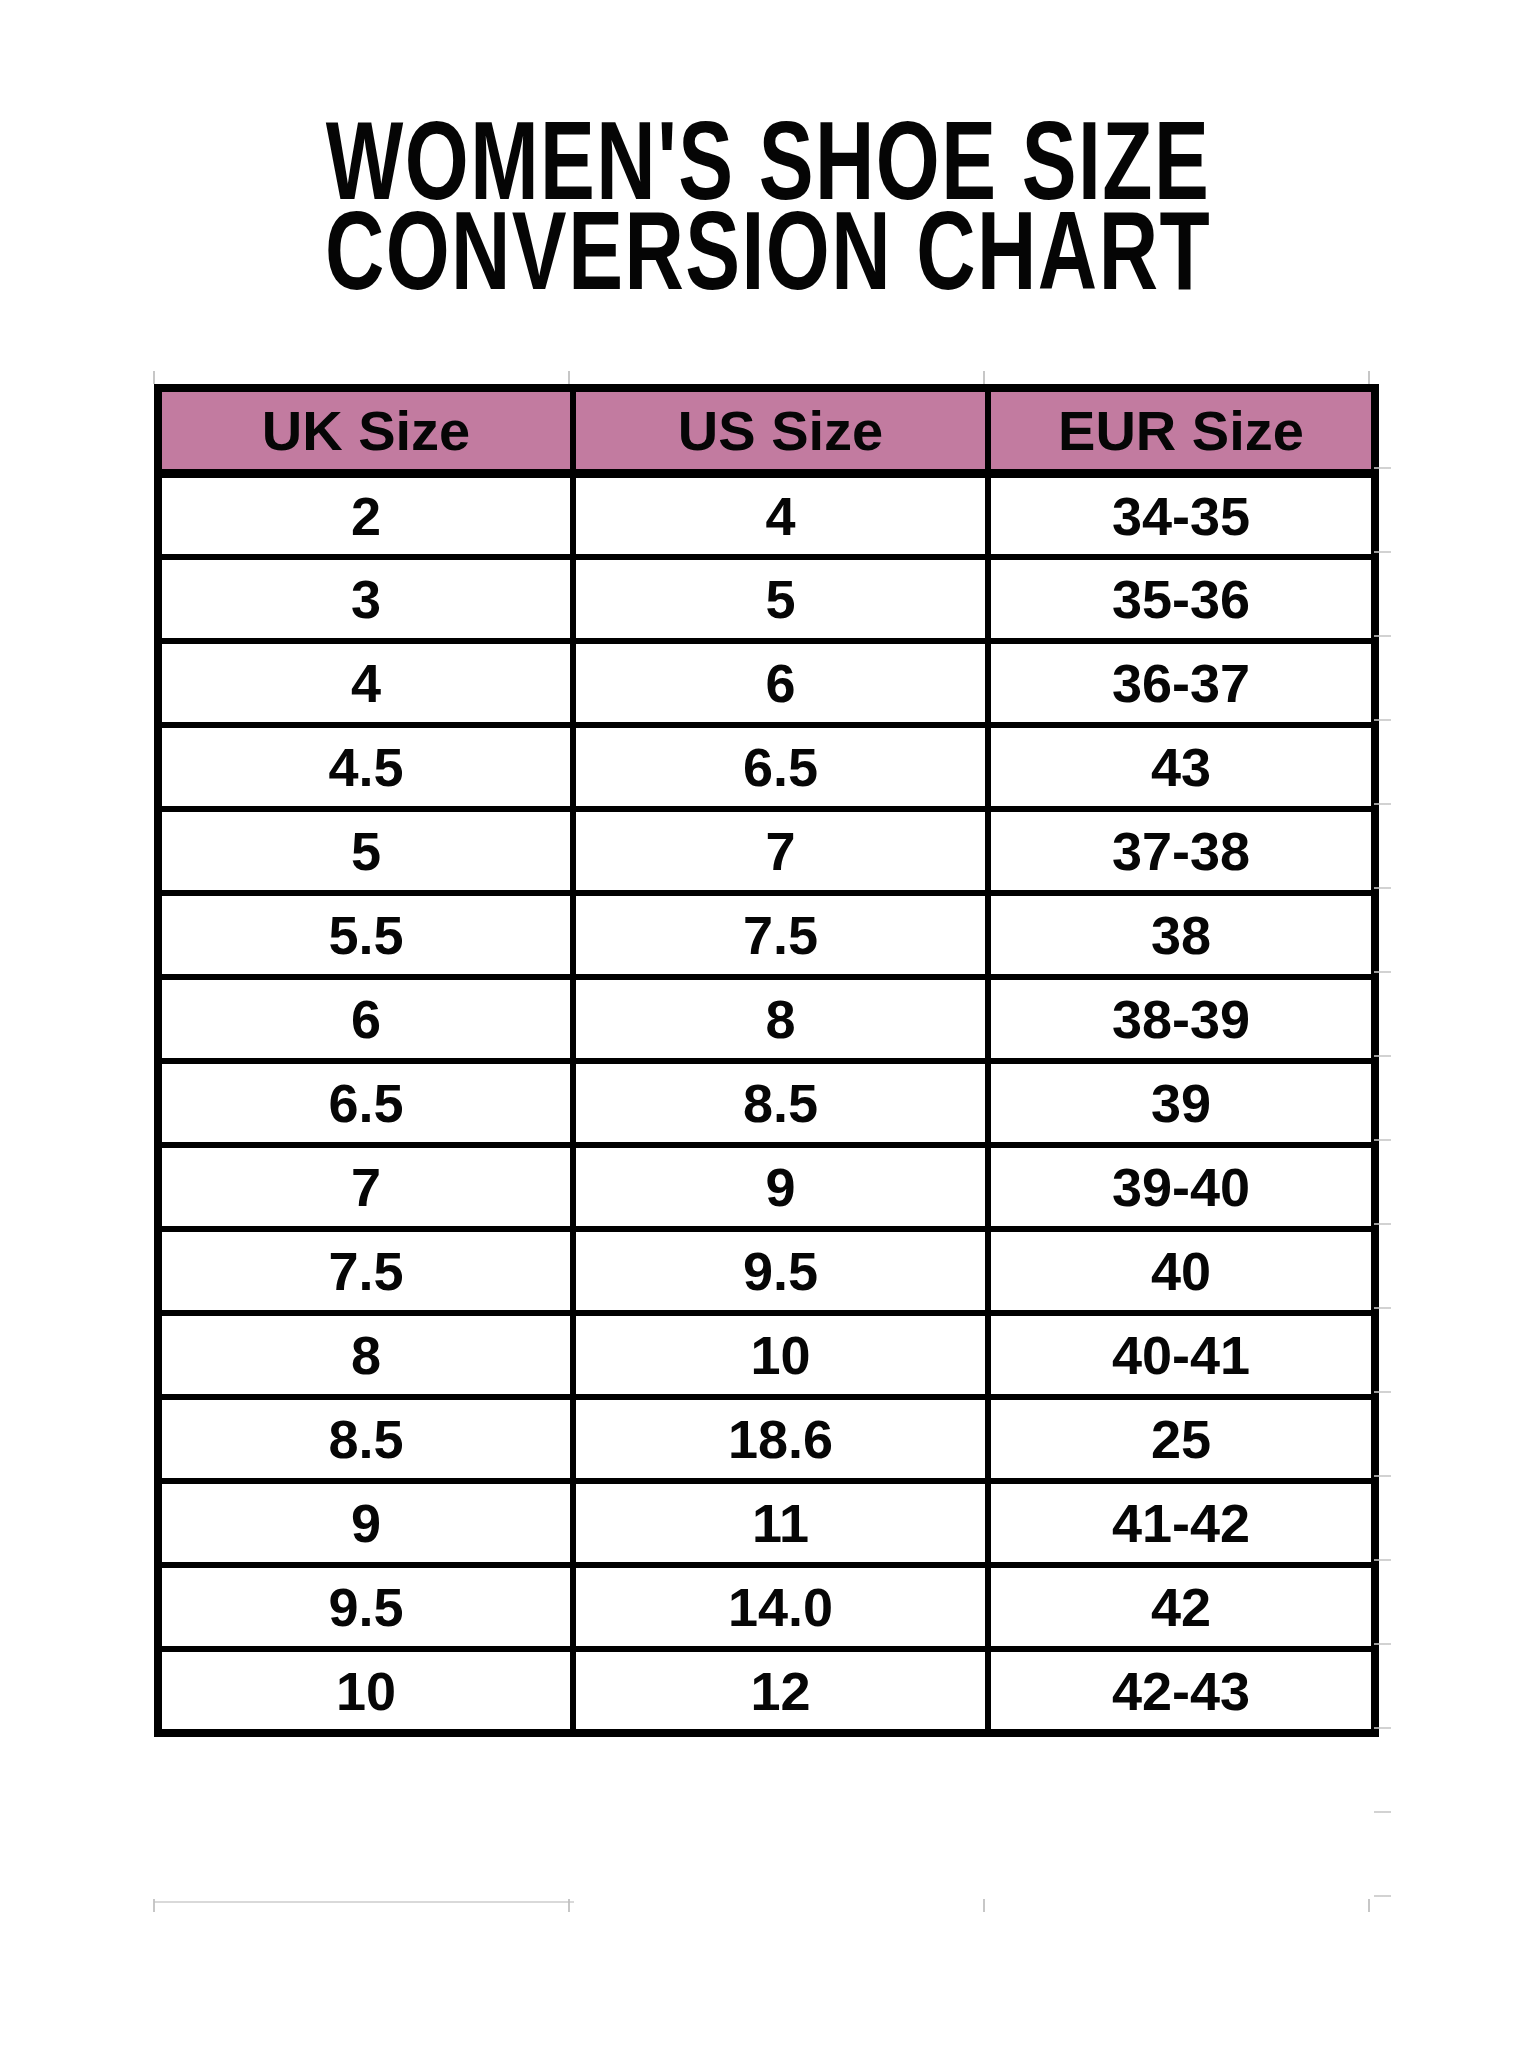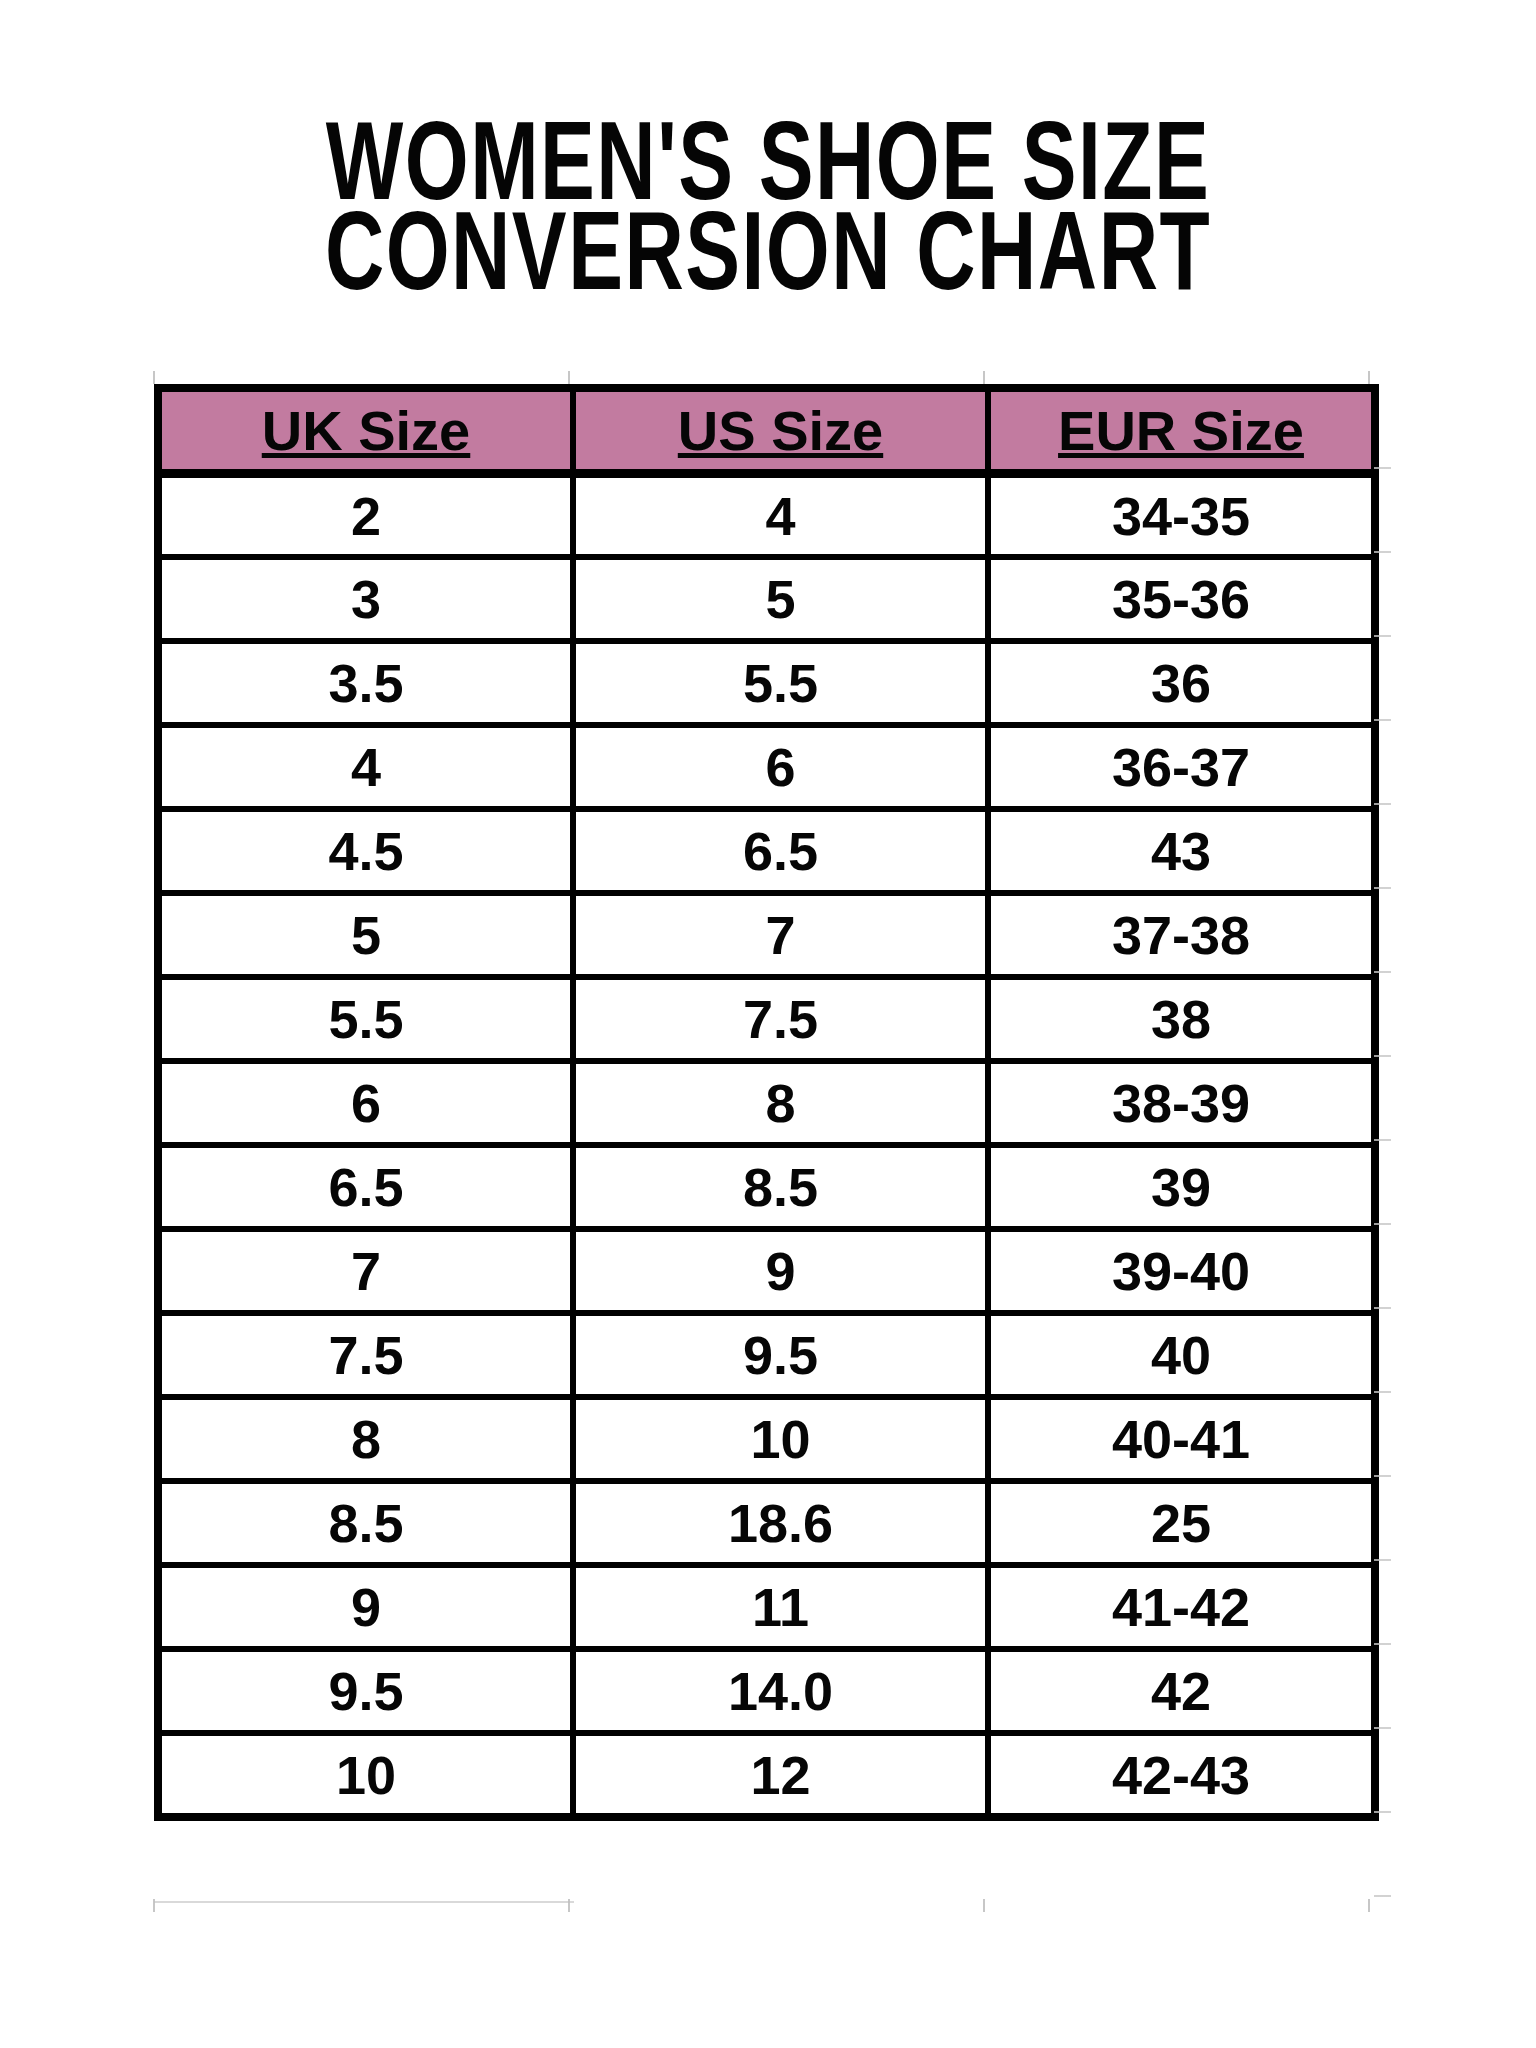--- a/index.html
+++ b/index.html
@@ -43,21 +43,20 @@
     font-weight: bold;
     color: #060606;
     padding: 0;
   }
   table.conv thead tr { height: 85px; }
   table.conv tbody tr { height: 84px; }
   table.conv th {
     background: #c27ba0;
     font-size: 56px;
     border-bottom-width: 9px;
-    text-decoration: underline;
   }
   table.conv td {
     background: #ffffff;
     font-size: 54px;
     letter-spacing: 0px;
   }
 
   
   .tick-v {
     position: absolute;
@@ -117,25 +116,20 @@
           <td>2</td>
           <td>4</td>
           <td>34-35</td>
         </tr>
         <tr>
           <td>3</td>
           <td>5</td>
           <td>35-36</td>
         </tr>
         <tr>
-          <td>3.5</td>
-          <td>5.5</td>
-          <td>36</td>
-        </tr>
-        <tr>
           <td>4</td>
           <td>6</td>
           <td>36-37</td>
         </tr>
         <tr>
           <td>4.5</td>
           <td>6.5</td>
           <td>43</td>
         </tr>
         <tr>

